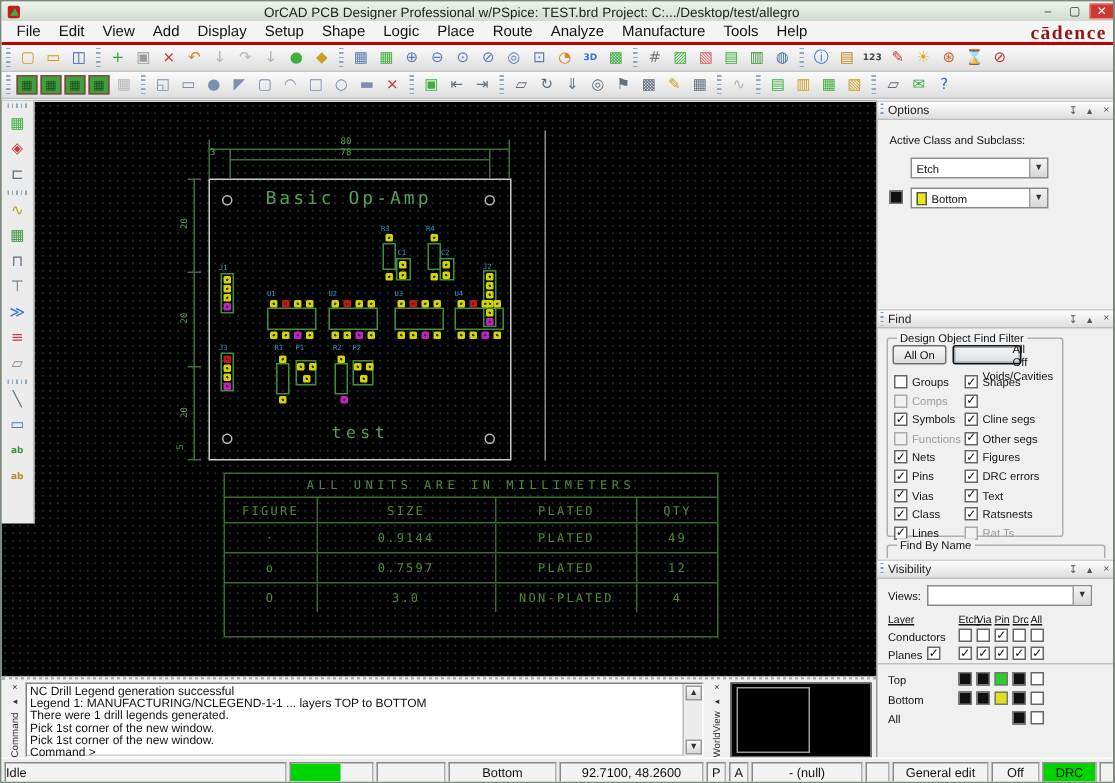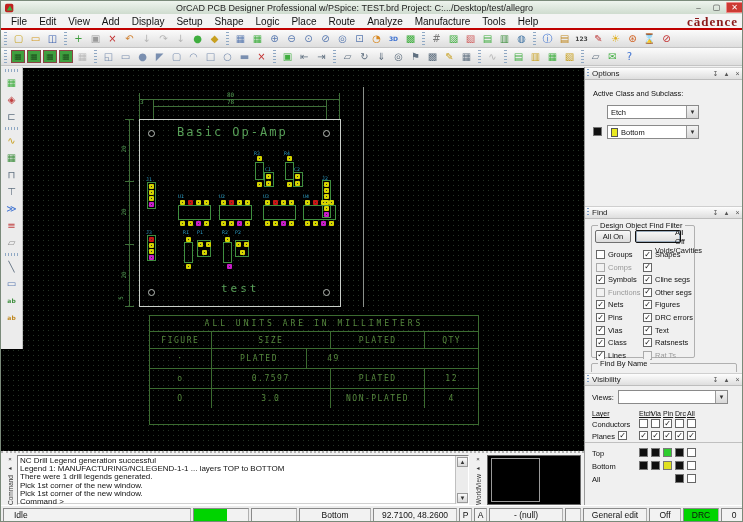--- a/index.html
+++ b/index.html
@@ -86,21 +86,21 @@
   #consolebox{position:absolute;left:16px;top:2px;width:452px;height:50px;background:#fff;border:1px solid #808080;border-right-color:#fff;border-bottom-color:#fff;box-shadow:inset -1px -1px 0 #d0d0d0;overflow:hidden;}
   #console-lines{position:absolute;left:2px;top:1px;right:14px;font-size:8px;line-height:8.2px;color:#111;white-space:nowrap;}
   #console-scroll{position:absolute;right:0;top:0;width:13px;height:100%;background:#ececec;border-left:1px solid #c0c0c0;}
   .scrollbtn{position:absolute;left:1px;width:11px;height:10px;background:linear-gradient(#fafafa,#d8d8d8);border:1px solid #9a9a9a;font-size:6px;display:flex;align-items:center;justify-content:center;color:#333;}
   #worldview-box{position:absolute;left:486px;top:2px;width:94px;height:50px;background:#000;border:1px solid #666;}
   #wv-rect{position:absolute;left:3px;top:2px;width:49px;height:44px;border:1px solid #9a9a9a;}
 
   
   #statusbar{position:absolute;left:0;top:504px;width:743px;height:18px;background:#ececec;border-top:1px solid #fff;display:flex;align-items:center;padding:1px 2px;gap:2px;font-size:8.5px;color:#111;}
   .scell{height:14px;border:1px solid #b0b0b0;border-top-color:#8a8a8a;border-left-color:#8a8a8a;display:flex;align-items:center;justify-content:center;background:#f2f2f2;overflow:hidden;white-space:nowrap;flex:0 0 auto;}
-  .scell.left{justify-content:flex-start;padding-left:10px;}
+  .scell.left{justify-content:flex-start;padding-left:0;}
   #grip{margin-left:auto;width:13px;height:13px;background:repeating-linear-gradient(135deg,#b5b5b5 0 1px,transparent 1px 4px);}
 </style>
 </head>
 <body>
 
 <div id="app">
 
   <div id="titlebar">
     <svg id="app-icon" viewBox="0 0 12 12">
       <rect x="0" y="1" width="10" height="10" rx="2" fill="#c02020"></rect>
@@ -343,20 +343,21 @@
       <div class="abs" id="dchart" style="left: 148px; top: 247px; width: 330px; height: 110px;">
         <div class="dc-title" style="letter-spacing: 3px;">ALL UNITS ARE IN MILLIMETERS</div>
         <div class="dc-row" style="height: 17px;">
           <div class="dc-cell" style="width: 62px;">FIGURE</div>
           <div class="dc-cell" style="width: 120px;">SIZE</div>
           <div class="dc-cell" style="width: 95px;">PLATED</div>
           <div class="dc-cell" style="width: 53px;">QTY</div>
         </div>
         <div class="dc-row" style="height: 20px;">
           <div class="dc-cell" style="width: 62px;">·</div>
+          <div class="dc-cell" style="width: 120px;">0.9144</div>
           <div class="dc-cell" style="width: 95px;">PLATED</div>
           <div class="dc-cell" style="width: 53px;">49</div>
         </div>
         <div class="dc-row" style="height: 20px;">
           <div class="dc-cell" style="width: 62px;">o</div>
           <div class="dc-cell" style="width: 120px;">0.7597</div>
           <div class="dc-cell" style="width: 95px;">PLATED</div>
           <div class="dc-cell" style="width: 53px;">12</div>
         </div>
         <div class="dc-row" style="height: 19px;">
@@ -418,21 +419,21 @@
     <div class="panel-hdr" style="top:139px;">
       <span class="pgrip"></span>
       <span>Find</span>
       <span class="hdr-btns">
           <span class="hdr-btn">↧</span>
           <span class="hdr-btn">▴</span>
           <span class="hdr-btn">×</span>
         </span>
     </div>
     <div id="find-body" style="position:absolute;left:0;top:152px;width:160px;height:153px;overflow:hidden;">
-      <div class="groupbox" style="left:6px;top:6px;width:104px;height:133px;">
+      <div class="groupbox" style="left:6px;top:6px;width:118px;height:133px;">
         <span class="legend">Design Object Find Filter</span>
       </div>
       <div class="pbtn" style="left:10px;top:11px;width:36px;">All On</div>
       <div class="pbtn default" style="left:50px;top:11px;width:40px;">All Off</div>
       <div id="find-checks" style="position:absolute;left:0;top:0;width:160px;height:153px;">
           <div class="cbx" style="left: 11px; top: 31px;"></div>
           <div class="cblabel" style="left: 23px; top: 31px;">Groups</div>
           <div class="cbx dis" style="left: 11px; top: 43.6px;"></div>
           <div class="cblabel dis" style="left: 23px; top: 43.6px;">Comps</div>
           <div class="cbx" style="left: 11px; top: 56.2px;">✓</div>
@@ -558,21 +559,21 @@
     </div>
   </div>
 
   <div id="statusbar">
       <div class="scell left" style="width: 188px;">Idle</div>
       <div class="scell" style="width: 56px; justify-content: flex-start; padding: 0px;">
         <div style="height: 100%; width: 62%; background: rgb(0, 212, 0);"></div>
       </div>
       <div class="scell" style="width: 46px;"></div>
       <div class="scell" style="width: 72px;">Bottom</div>
-      <div class="scell" style="width: 84px;">92.7100, 48.2600</div>
+      <div class="scell" style="width: 96px;">92.7100, 48.2600</div>
       <div class="scell" style="width: 13px;">P</div>
       <div class="scell" style="width: 13px;">A</div>
       <div class="scell" style="width: 74px;">- (null)</div>
       <div class="scell" style="width: 16px;"></div>
       <div class="scell" style="width: 64px;">General edit</div>
       <div class="scell" style="width: 32px;">Off</div>
       <div class="scell" style="width: 36px; background: rgb(0, 212, 0);">DRC</div>
       <div class="scell" style="width: 26px;">0</div>
       <div id="grip"></div>
     </div>

